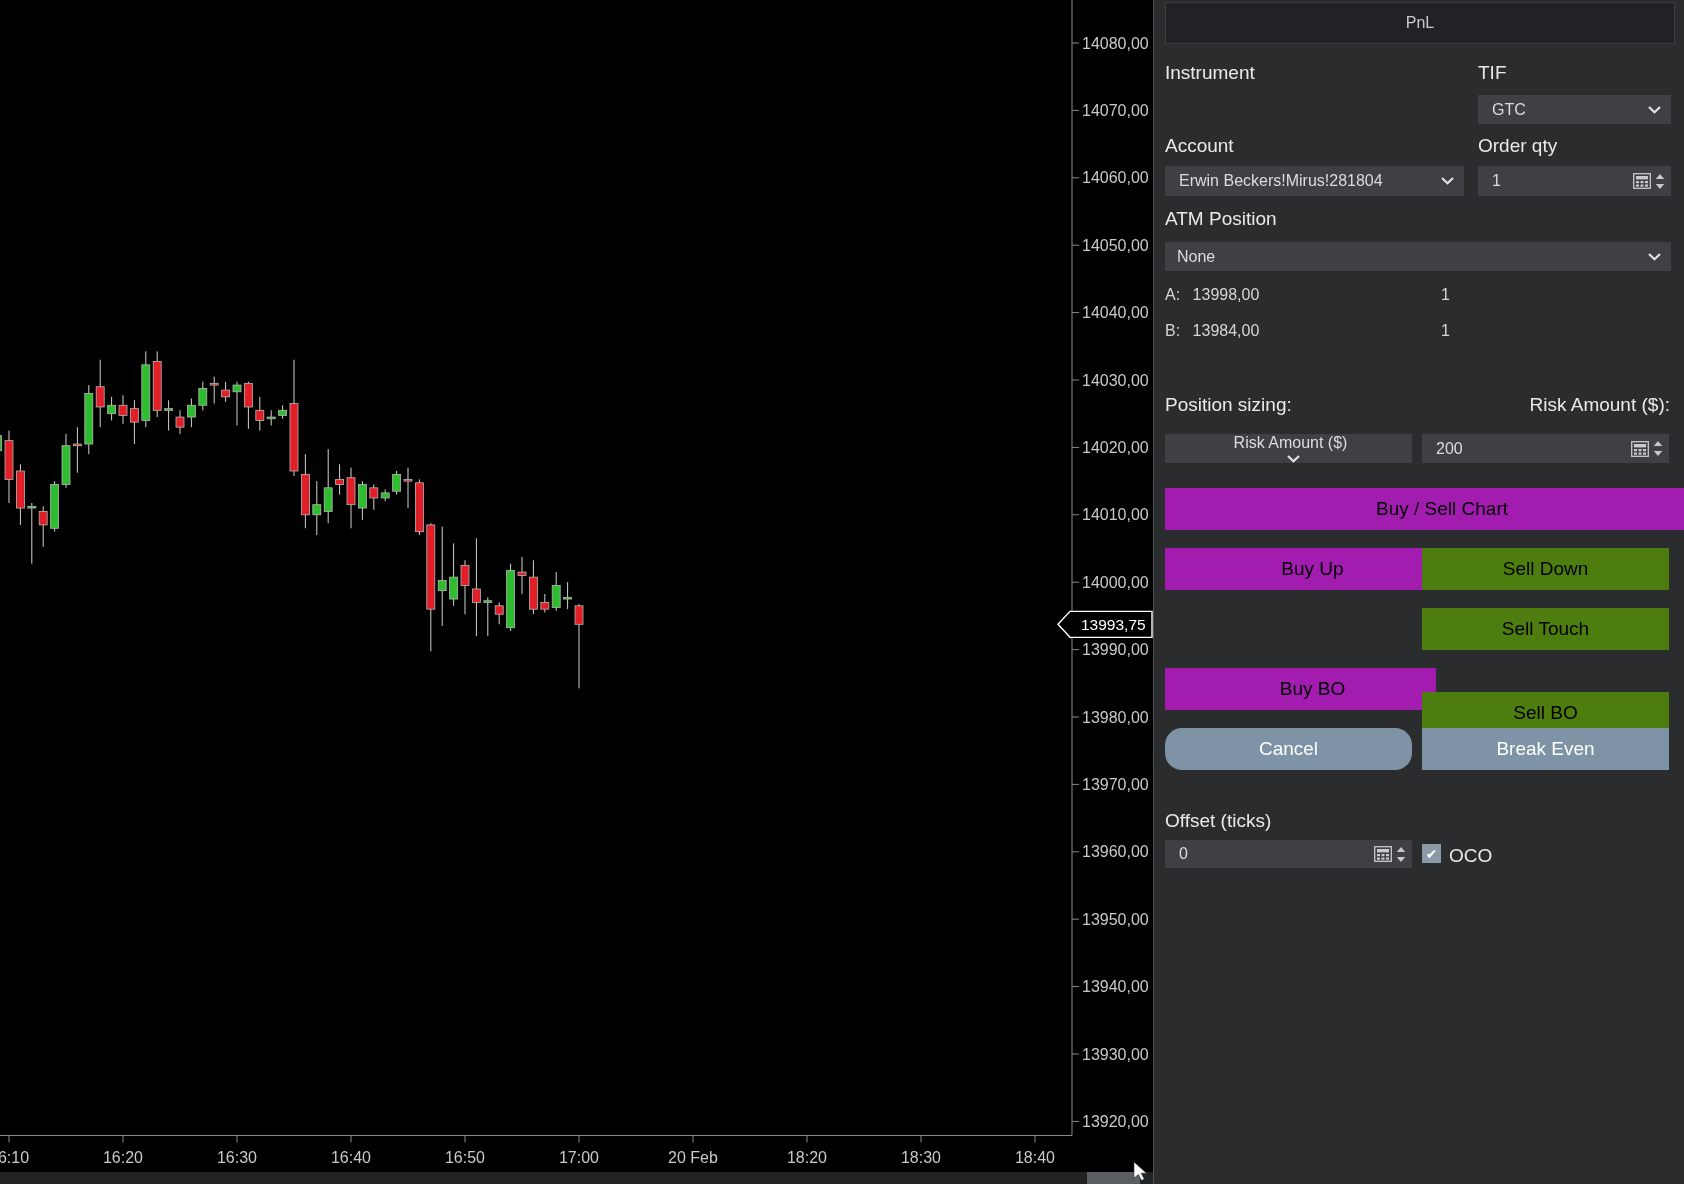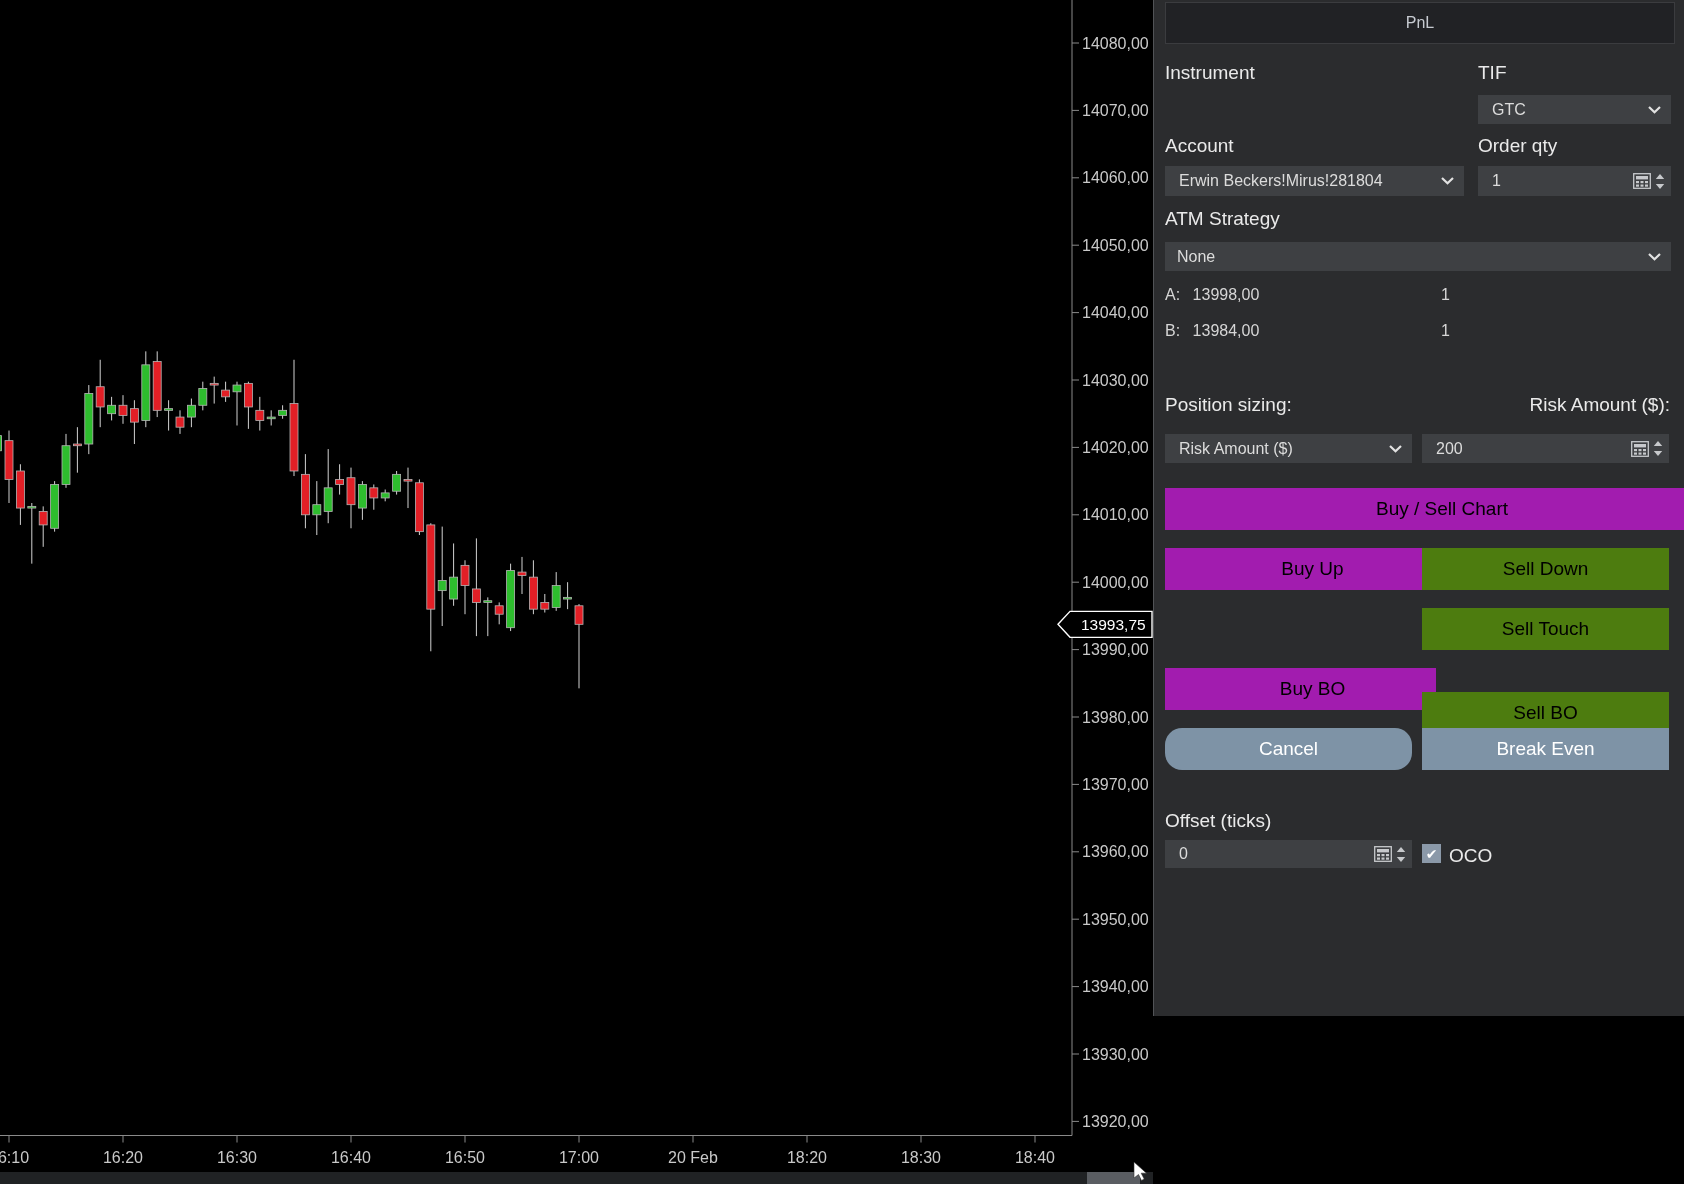--- a/index.html
+++ b/index.html
@@ -10,21 +10,21 @@
   #chart-region{position:absolute;left:0;top:0;width:1153px;height:1184px;background:#000;}
   #chart-svg{position:absolute;left:0;top:0;}
   .axlabel{font-family:"Liberation Sans",sans-serif;font-size:16px;fill:#c9c9c9;}
   .taglabel{font-family:"Liberation Sans",sans-serif;font-size:15.5px;fill:#ffffff;}
 
   #hscroll{position:absolute;left:0;top:1172px;width:1153px;height:12px;background:#202224;}
   #hscroll-handle{position:absolute;left:1087px;top:1172px;width:53px;height:12px;background:#5a5d62;}
   #cursor{position:absolute;left:1133px;top:1161px;}
 
   
-  #panel{position:absolute;left:1153px;top:0;width:531px;height:1016px;
+  #panel{position:absolute;left:1153px;top:0;width:531px;height:1184px;
          background:#2b2c2e;border-left:1px solid #515356;box-sizing:border-box;color:#e8e8e8;}
   #panel .abs{position:absolute;}
   .hdr{left:11px;top:2px;width:510px;height:42px;background:#212225;border:1px solid #3b3c3f;
        box-sizing:border-box;display:flex;align-items:center;justify-content:center;
        font-size:16px;color:#c6cad0;}
   .lbl{font-size:19px;color:#eaeaea;white-space:nowrap;}
   .dd{background:#3e4043;color:#dcdcdc;font-size:16px;display:flex;align-items:center;
       padding:0 10px 0 14px;box-sizing:border-box;height:29px;}
   .dd .val{flex:1 1 auto;overflow:hidden;white-space:nowrap;}
   .dd.disabled{background:#9e9fa1;color:#737578;border:1px solid #b9babc;}
@@ -257,21 +257,21 @@
             <rect x="12" y="11.5" width="3" height="2.2"></rect>
           </g>
         </svg>
       <svg width="10" height="17" viewBox="0 0 10 17">
           <path d="M5 1 L9.2 6 L0.8 6 Z" fill="currentColor"></path>
           <path d="M5 16 L9.2 11 L0.8 11 Z" fill="currentColor"></path>
         </svg>
     </span>
   </div>
 
-  <div class="abs lbl" style="left:11px;top:208px;">ATM Strategy</div>
+  <div class="abs lbl" style="left:11px;top:208px;">ATM Position</div>
   <div class="abs dd" style="left:11px;top:242px;width:506px;padding-left:12px;">
     <span class="val">None</span>
     <svg class="chev" width="13" height="8" viewBox="0 0 13 8">
         <path d="M1 1 L6.5 6.3 L12 1" fill="none" stroke="currentColor" stroke-width="2.2"></path>
       </svg>
   </div>
 
   <div class="abs lvl" style="left:11px;top:286px;">
     <span>A:</span>
     <span style="margin-left:8px;">13998,00</span>
@@ -279,21 +279,21 @@
   <div class="abs lvl" style="left:287px;top:286px;">1</div>
   <div class="abs lvl" style="left:11px;top:322px;">
     <span>B:</span>
     <span style="margin-left:8px;">13984,00</span>
   </div>
   <div class="abs lvl" style="left:287px;top:322px;">1</div>
 
   <div class="abs lbl" style="left:11px;top:394px;">Position sizing:</div>
   <div class="abs lbl" style="left:268px;top:394px;width:248px;text-align:right;">Risk Amount ($):</div>
 
-  <div class="abs dd" style="left:11px;top:434px;width:247px;">
+  <div class="abs dd" style="left:11px;top:434px;width:247px;flex-direction:column;">
     <span class="val">Risk Amount ($)</span>
     <svg class="chev" width="13" height="8" viewBox="0 0 13 8">
         <path d="M1 1 L6.5 6.3 L12 1" fill="none" stroke="currentColor" stroke-width="2.2"></path>
       </svg>
   </div>
   <div class="abs inp" style="left:268px;top:434px;width:247px;">
     <span class="val">200</span>
     <span class="icons">
       <svg width="18" height="16" viewBox="0 0 18 16">
           <rect x="0.7" y="0.7" width="16.6" height="14.6" fill="none" stroke="currentColor" stroke-width="1.3"></rect>

